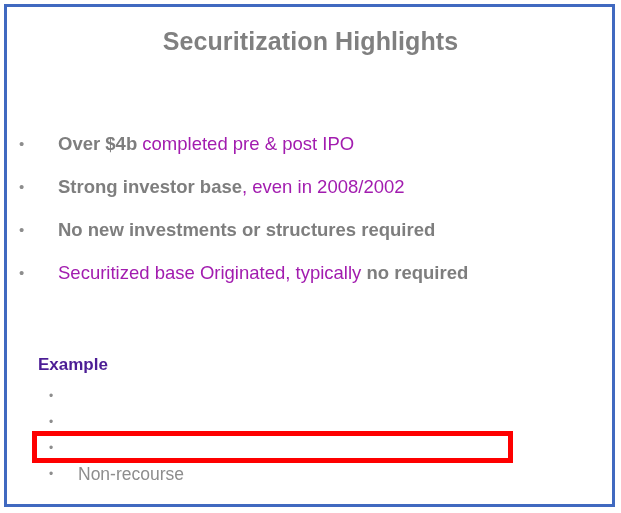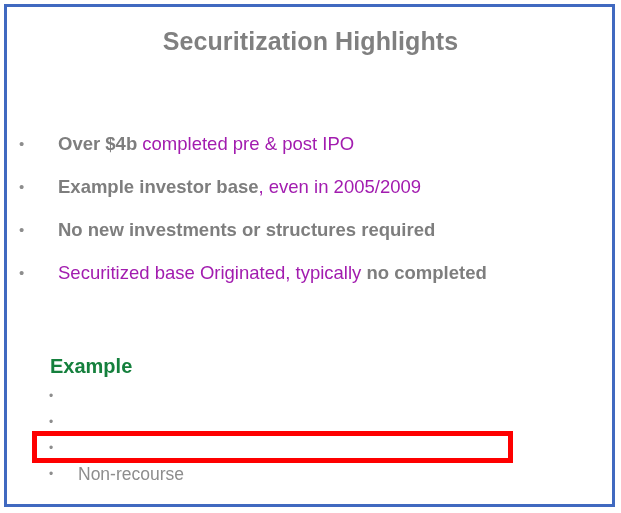--- a/index.html
+++ b/index.html
@@ -79,24 +79,23 @@
   .main-item .run-reg {
     font-weight: normal;
     color: #a21caf;
   }
 
   
   .example-heading {
     position: absolute;
     left: 38px;
     top: 355px;
-    font-size: 20px;
+    font-size: 17px;
     font-weight: bold;
-    color: #15803d;
-    margin-left: 12px;
+    color: #4c1d95;
   }
 
   .sub-list {
     position: absolute;
     left: 0;
     top: 383px;
     width: 621px;
   }
   .sub-item {
     position: relative;
@@ -140,31 +139,31 @@
 
   <div class="main-list">
 
     <div class="main-item">
       <span class="bullet-mark">•</span>
       <span class="run-bold">Over $4b</span><span class="run-reg"> completed pre &amp; post IPO</span>
     </div>
 
     <div class="main-item">
       <span class="bullet-mark">•</span>
-      <span class="run-bold">Example investor base</span><span class="run-reg">, even in 2005/2009</span>
+      <span class="run-bold">Strong investor base</span><span class="run-reg">, even in 2008/2002</span>
     </div>
 
     <div class="main-item">
       <span class="bullet-mark">•</span>
       <span class="run-bold">No new investments or structures required</span><span class="run-reg"></span>
     </div>
 
     <div class="main-item">
       <span class="bullet-mark">•</span>
-      <span class="run-reg">Securitized base Originated, typically </span><span class="run-bold">no completed</span>
+      <span class="run-reg">Securitized base Originated, typically </span><span class="run-bold">no required</span>
     </div>
 
   </div>
 
   <div class="example-heading">Example</div>
 
   <div class="sub-list">
 
     <div class="sub-item">
       <span class="bullet-mark">•</span>

